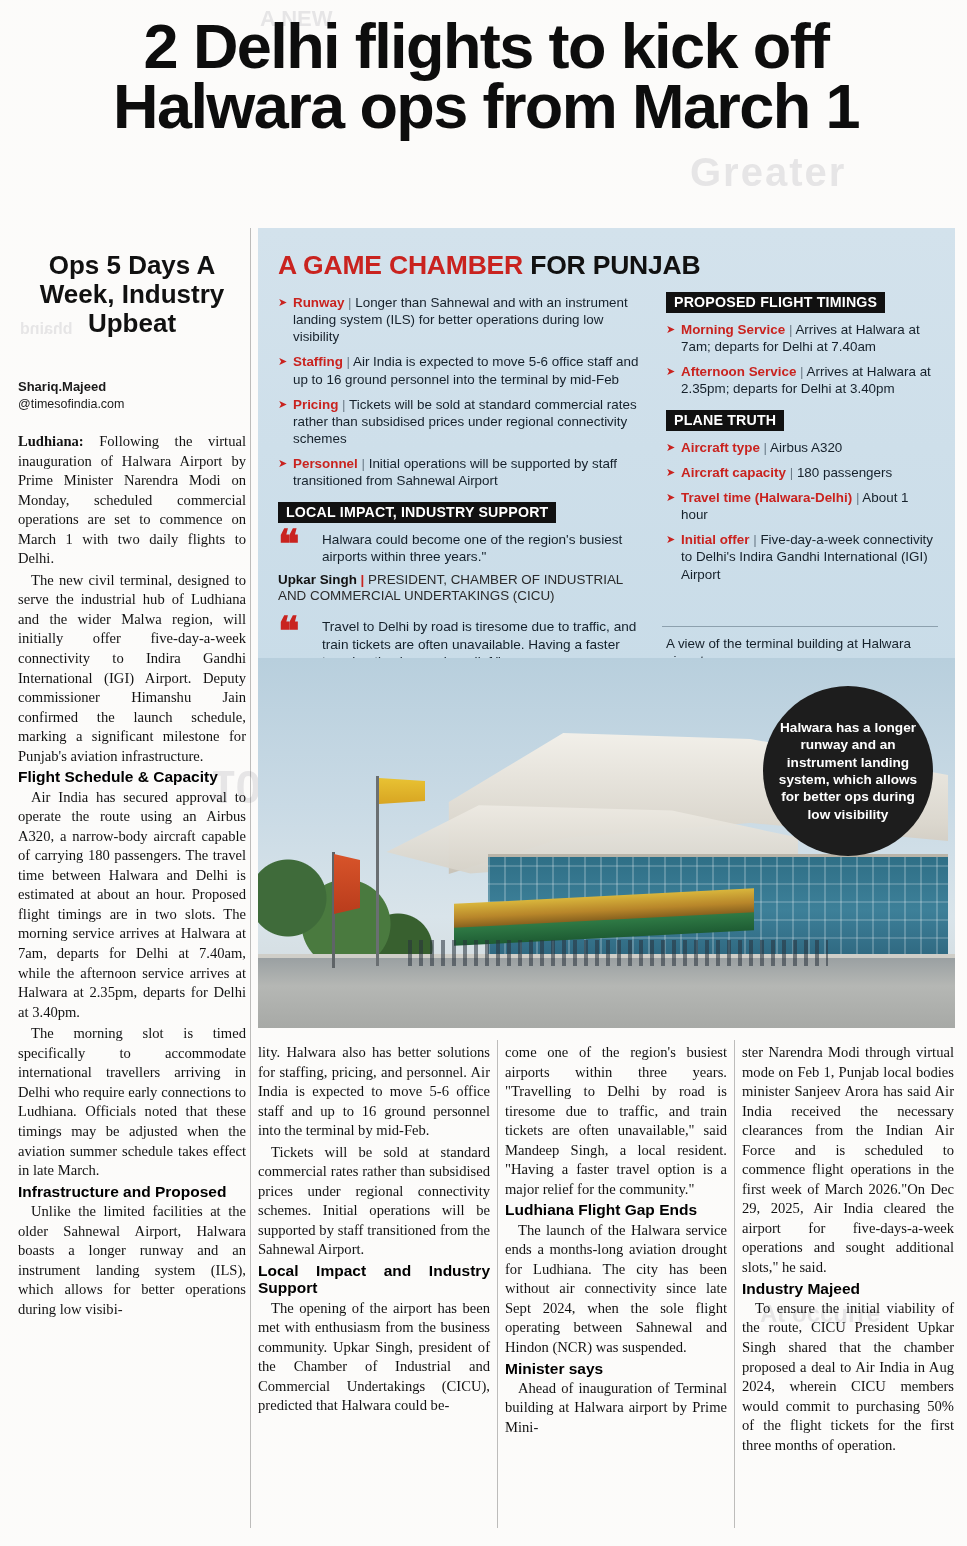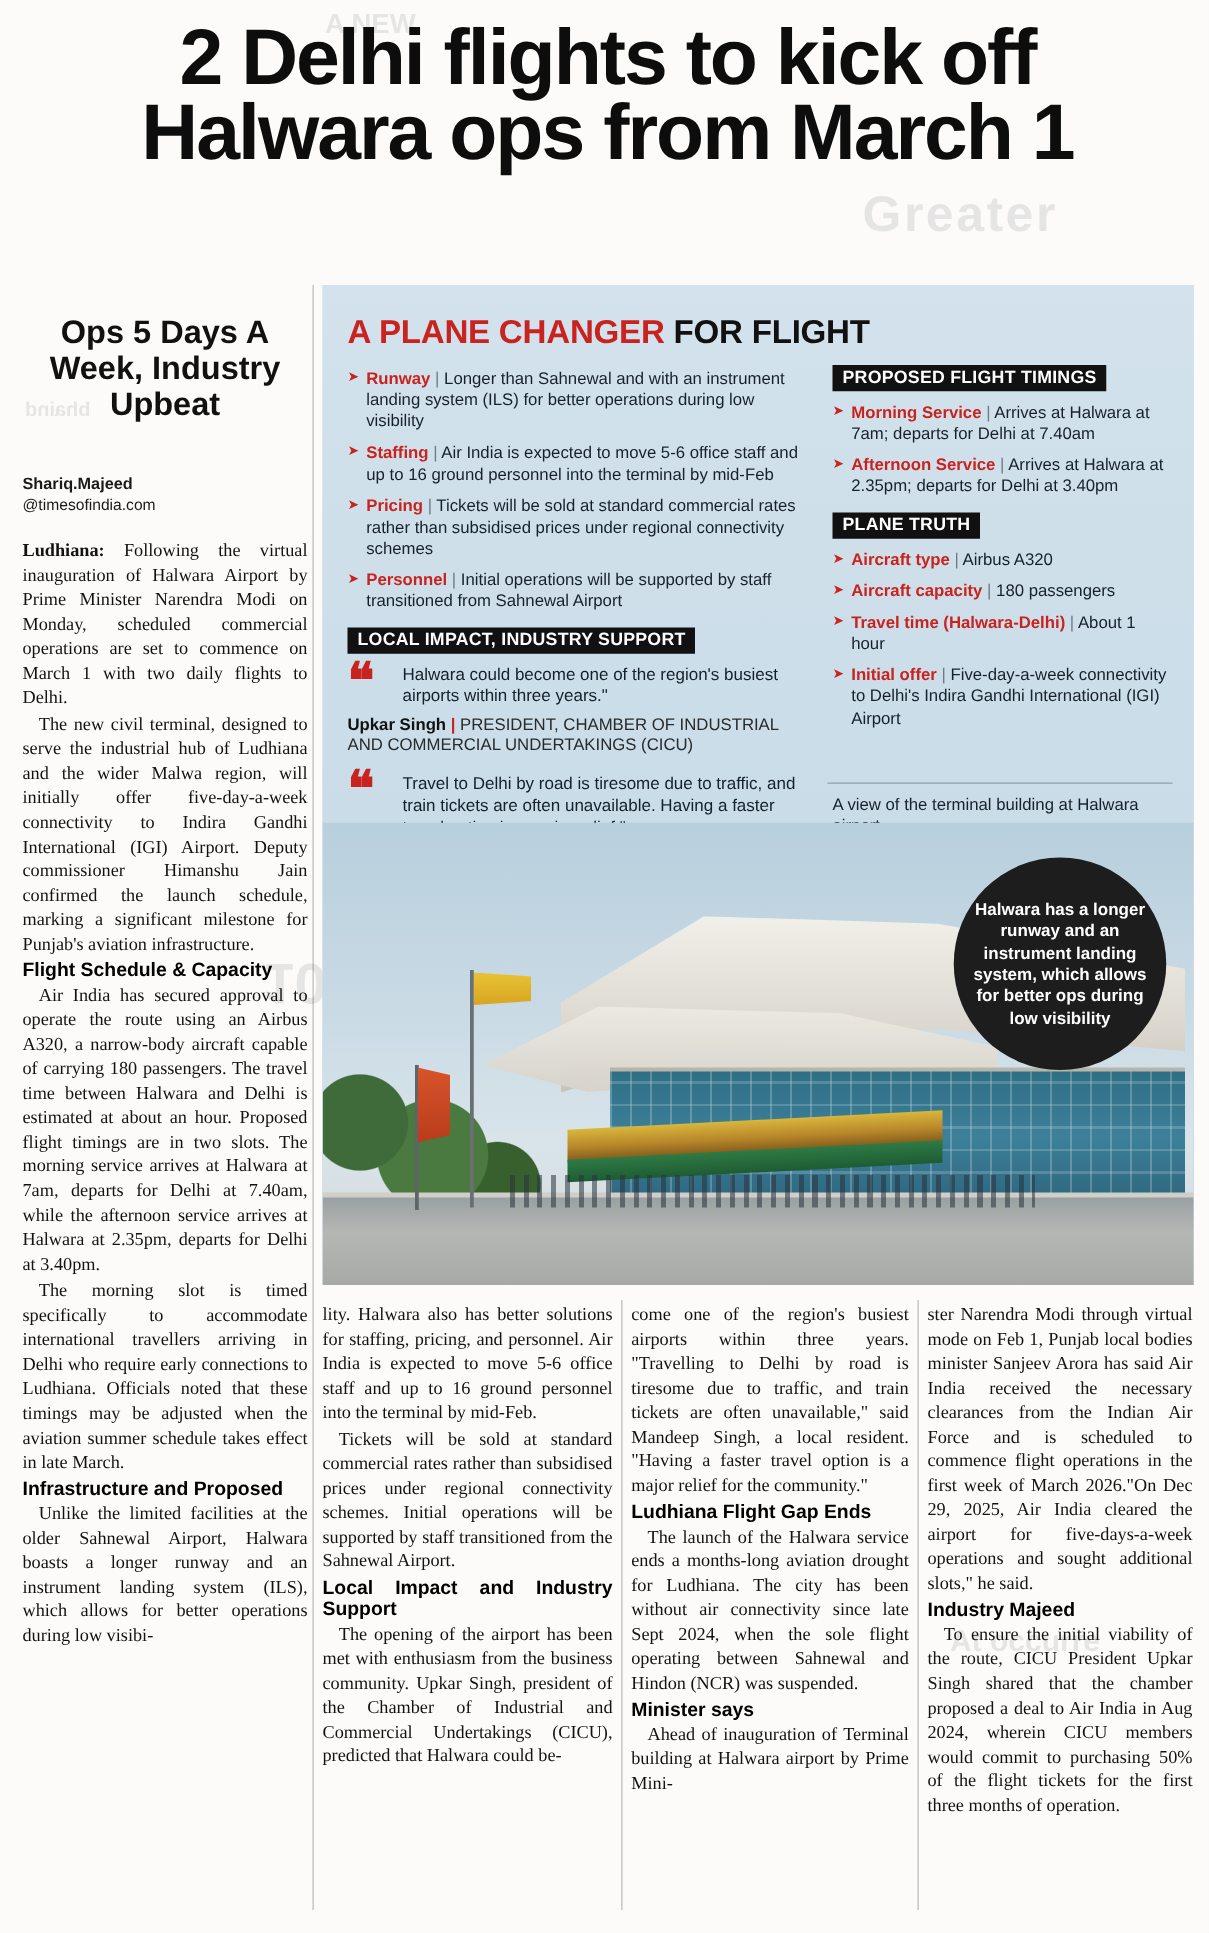--- a/index.html
+++ b/index.html
@@ -405,22 +405,22 @@
 
   <div class="col" id="col4">
     <p class="first"><span>ster Narendra Modi through virtual mode on Feb 1, Punjab local bodies minister Sanjeev Arora has said Air India received the necessary clearances from the Indian Air Force and is scheduled to commence flight operations in the first week of March 2026."On Dec 29, 2025, Air India cleared the airport for five-days-a-week operations and sought additional slots," he said.</span></p>
     <p class="subhead">Industry Majeed</p>
     <p><span>To ensure the initial viability of the route, CICU President Upkar Singh shared that the chamber proposed a deal to Air India in Aug 2024, wherein CICU members would commit to purchasing 50% of the flight tickets for the first three months of operation.</span></p>
   </div>
 
   <div class="info">
 
     <div class="info-title">
-      <span class="red">A PLANE CHANGER</span>
-      <span>FOR FLIGHT</span>
+      <span class="red">A GAME CHAMBER</span>
+      <span>FOR PUNJAB</span>
     </div>
 
     <div class="colA">
 
       <div class="bullet">
         <b>Runway</b><span class="sep"> | </span><span>Longer than Sahnewal and with an instrument landing system (ILS) for better operations during low visibility</span>
       </div>
       <div class="bullet">
         <b>Staffing</b><span class="sep"> | </span><span>Air India is expected to move 5-6 office staff and up to 16 ground personnel into the terminal by mid-Feb</span>
       </div>

